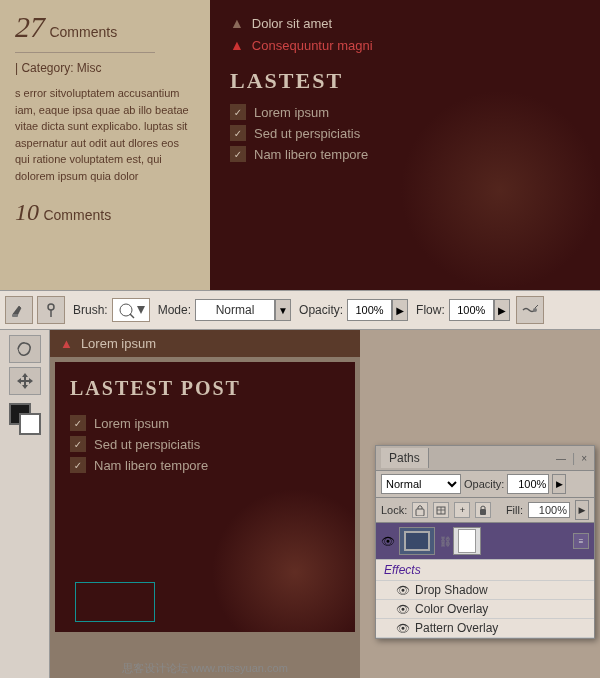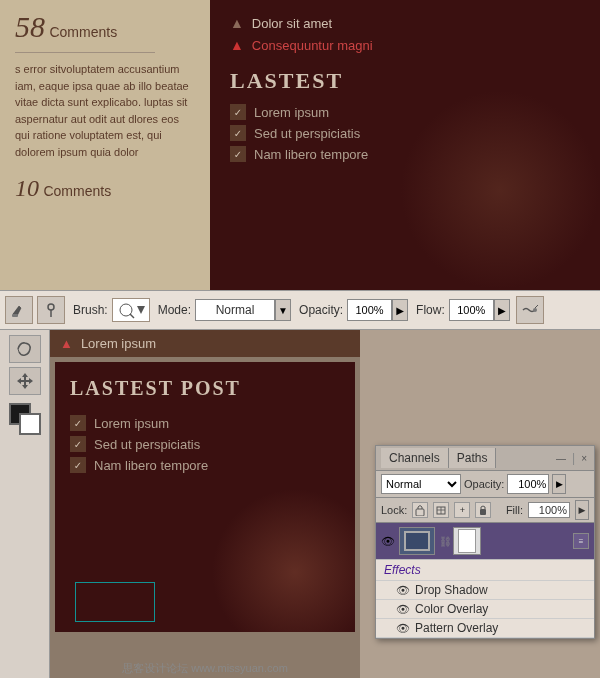--- a/index.html
+++ b/index.html
@@ -578,24 +578,25 @@
       padding: 0 2px;
     }
   </style>
 </head>
 <body>
 
 <div class="top-section">
 
   <div class="left-panel">
     <div>
-      <span class="comment-count" style="font-style:italic; font-size:30px; font-family:Georgia,serif; color:#5a3a2a;">58</span>
+      <span class="comment-count" style="font-style:italic; font-size:30px; font-family:Georgia,serif; color:#5a3a2a;">27</span>
       <span style="font-size:14px; color:#5a3a2a;">Comments</span>
     </div>
     <hr class="divider-h">
+    <div class="category-text">| Category: Misc</div>
     <div class="body-text">s error sitvoluptatem accusantium iam, eaque ipsa quae ab illo beatae vitae dicta sunt explicabo. luptas sit aspernatur aut odit aut dlores eos qui ratione voluptatem est, qui dolorem ipsum quia dolor</div>
     <div>
       <span class="comment-count2" style="font-style:italic; font-family:Georgia,serif; color:#5a3a2a;">10</span>
       <span style="font-size:14px; color:#5a3a2a;">Comments</span>
     </div>
   </div>
 
   <div class="right-panel">
     <div class="right-panel-bg"></div>
 
@@ -727,23 +728,20 @@
     </div>
 
     <div class="watermark">思客设计论坛 www.missyuan.com</div>
   </div>
 
   <div class="layers-panel">
 
     <div class="layers-title-bar">
       <div class="layers-tabs">
         <div class="layers-tab">
-          <span>Channels</span>
-        </div>
-        <div class="layers-tab">
           <span>Paths</span>
         </div>
       </div>
       <div style="display:flex; gap:2px; align-items:center;">
         <span class="minimize-btn">—</span>
         <span class="separator">|</span>
         <span class="minimize-btn">×</span>
       </div>
     </div>
 

